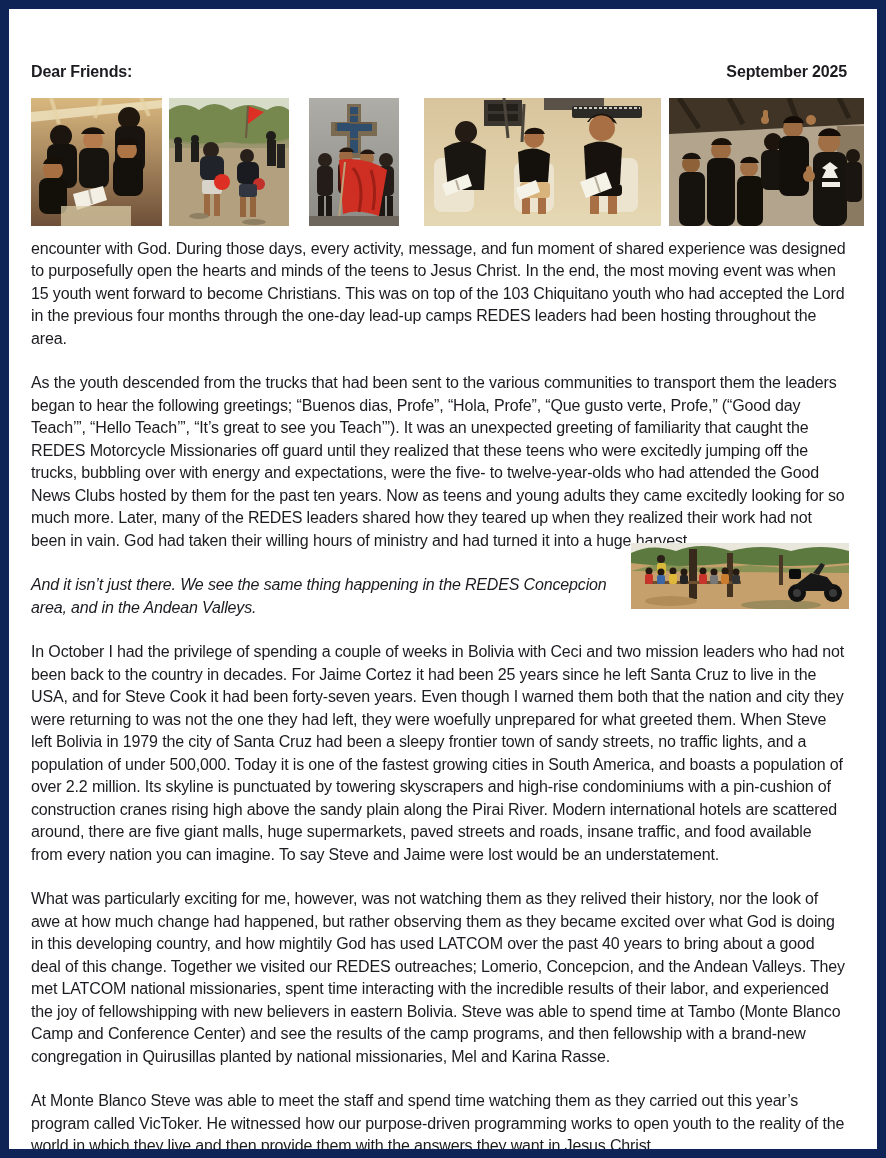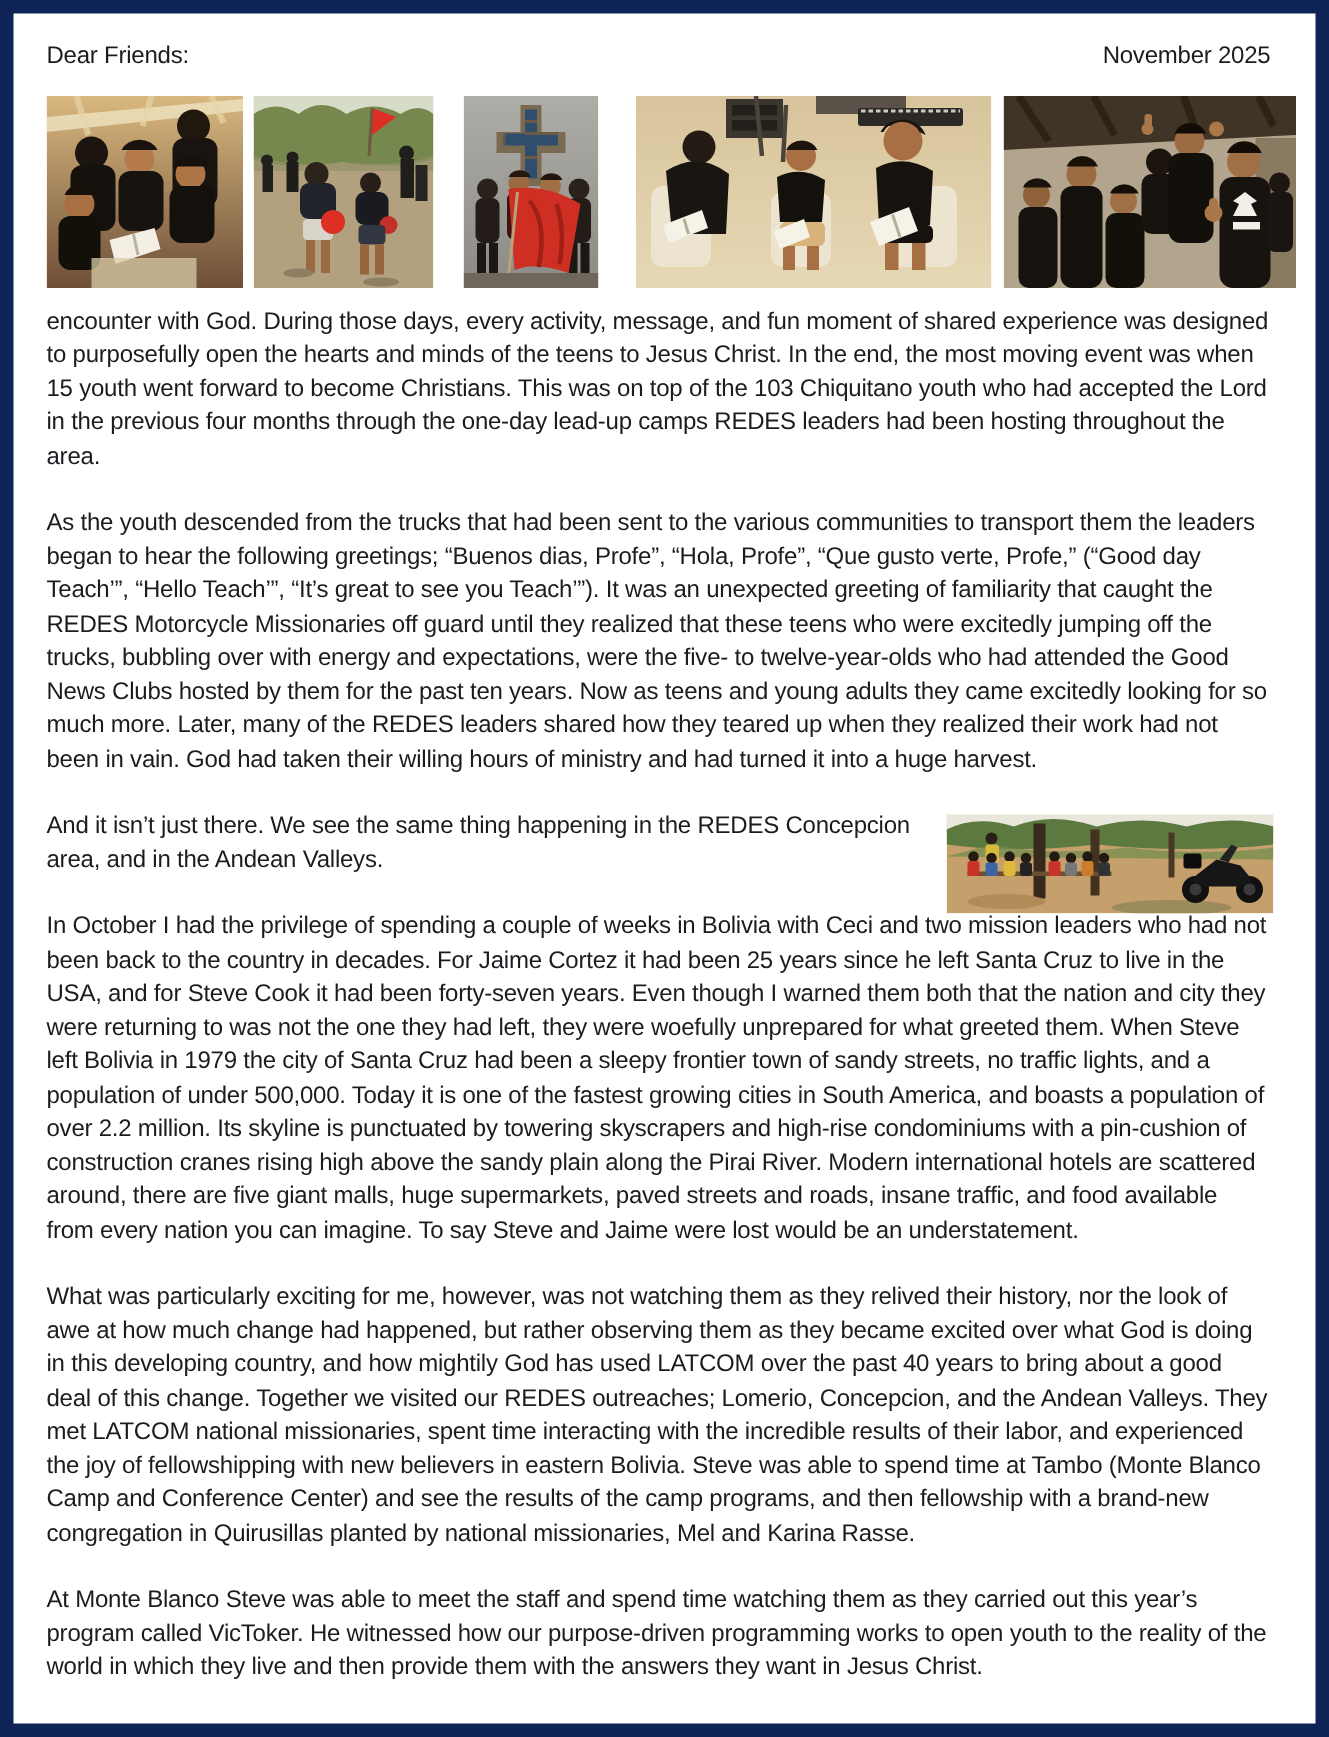--- a/index.html
+++ b/index.html
@@ -12,52 +12,52 @@
     font-family:"Liberation Sans",sans-serif;
     color:#1b1b20;
     font-size:16px;
     line-height:22.5px;
     letter-spacing:-0.15px;
     overflow:hidden;
   }
   .content{padding:18px 30px 0 22px;}
   .header-row{
     display:flex;justify-content:space-between;align-items:baseline;
-    font-weight:normal;margin-bottom:14px;
+    font-weight:bold;margin-bottom:14px;margin-top:34px;
   }
   p{margin:0 0 22px 0;}
   .intro{margin-bottom:12px;}
   .intro b{font-weight:bold;}
   .photo-strip{
     display:flex;align-items:flex-start;
     height:128px;margin:0 0 12px 0;
   }
   .photo{height:128px;overflow:hidden;flex:none;}
   .photo svg{display:block;width:100%;height:100%;}
   .ph1{width:131px;margin-right:7px;}
   .ph2{width:120px;margin-right:20px;}
   .ph3{width:90px;margin-right:25px;}
   .ph4{width:237px;margin-right:8px;}
   .ph5{width:195px;}
-  .para-narrow{max-width:612px;}
+  .para-narrow{max-width:612px;font-style:italic;}
   .inline-photo{
     position:absolute;top:534px;right:28px;
     width:218px;height:66px;overflow:hidden;
   }
   .inline-photo svg{display:block;width:100%;height:100%;}
 </style>
 </head>
 <body>
 
 <div class="page">
   <div class="content">
 
     <div class="header-row">
       <span>Dear Friends:</span>
-      <span>November 2025</span>
+      <span>September 2025</span>
     </div>
 
 
     <div class="photo-strip">
 
       <div class="photo ph1">
         <svg viewBox="0 0 131 128" preserveAspectRatio="none">
           <defs>
             <linearGradient id="g1" x1="0" y1="0" x2="0" y2="1">
               <stop offset="0" stop-color="#d9b87f"></stop>

